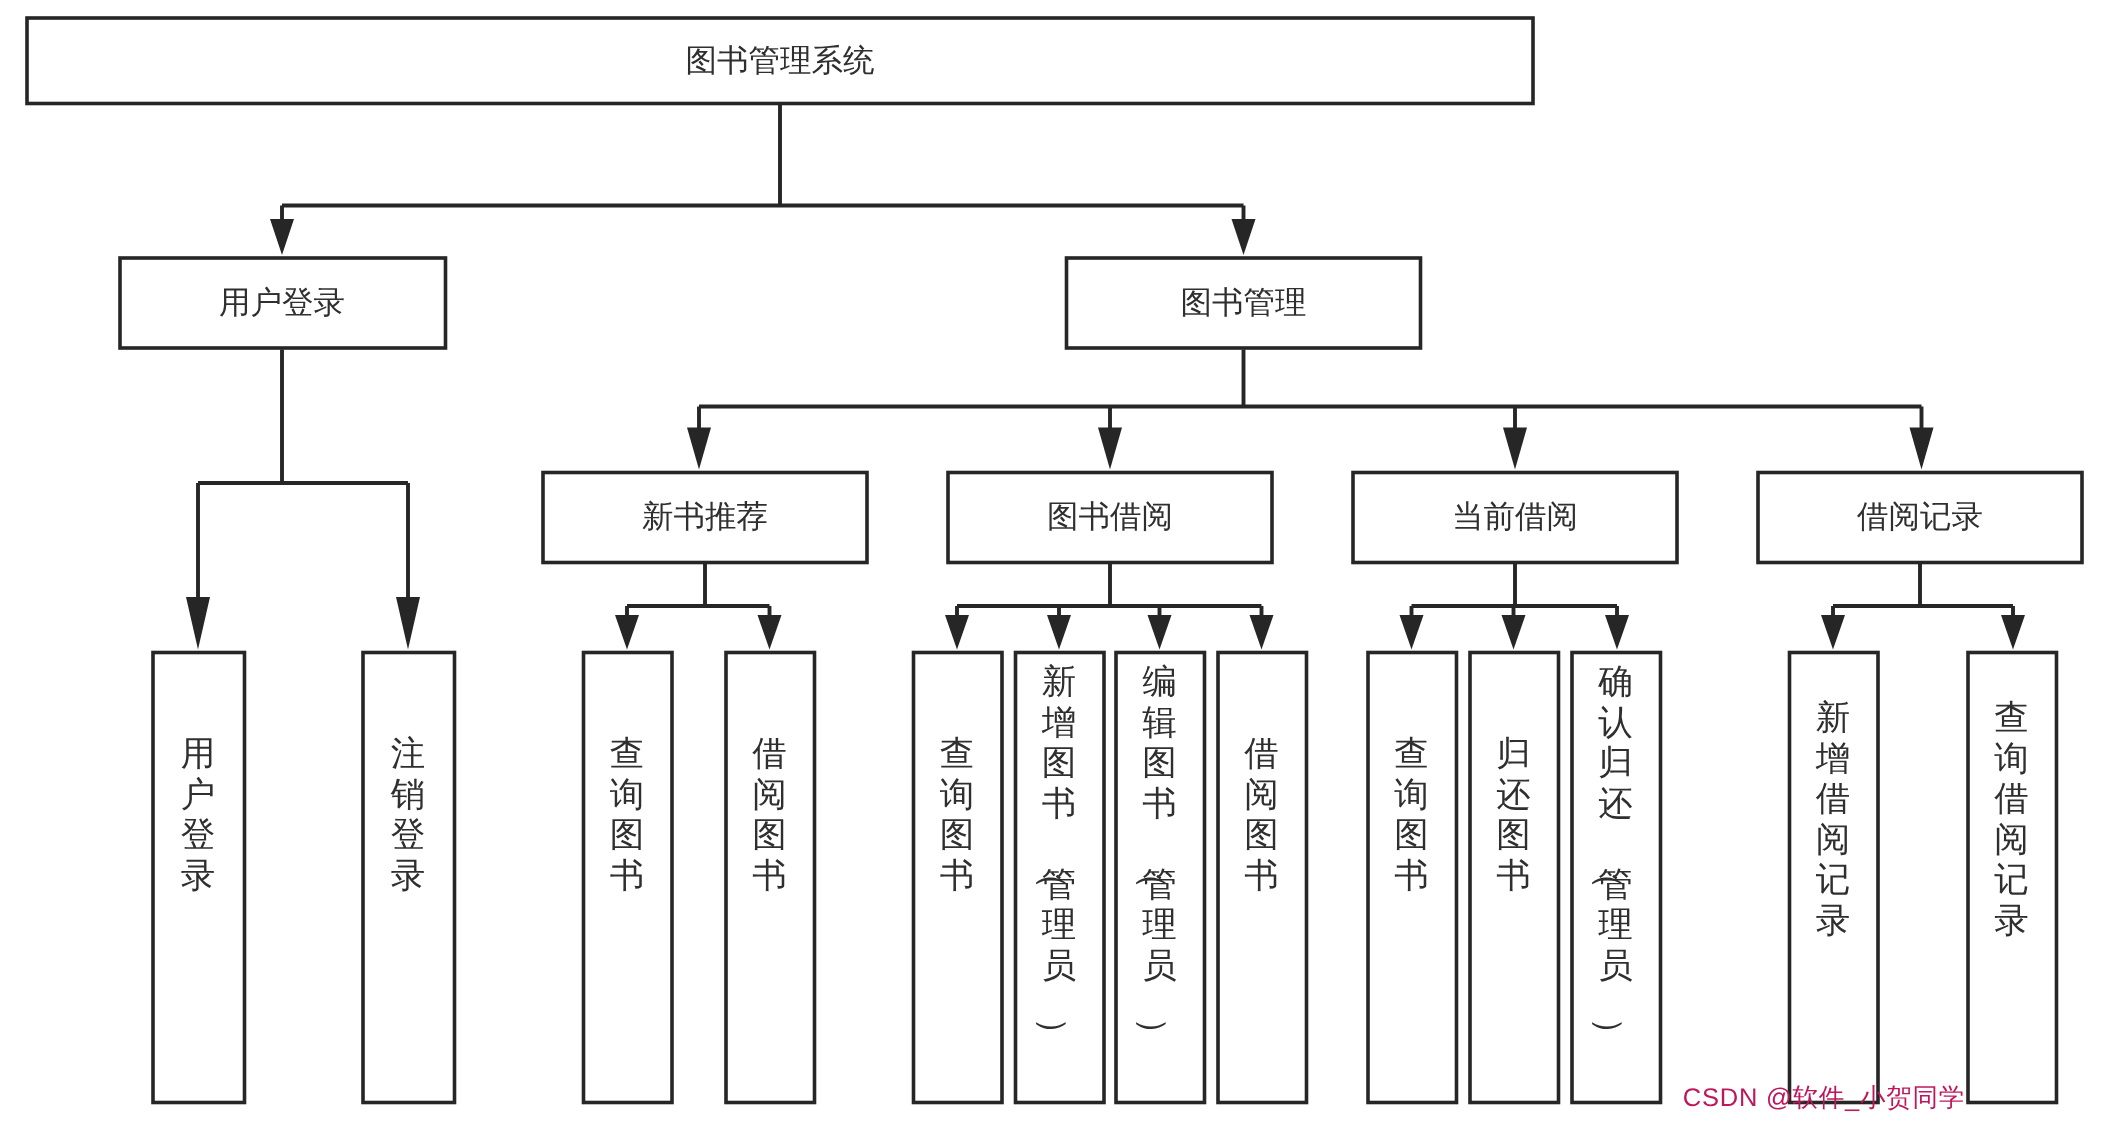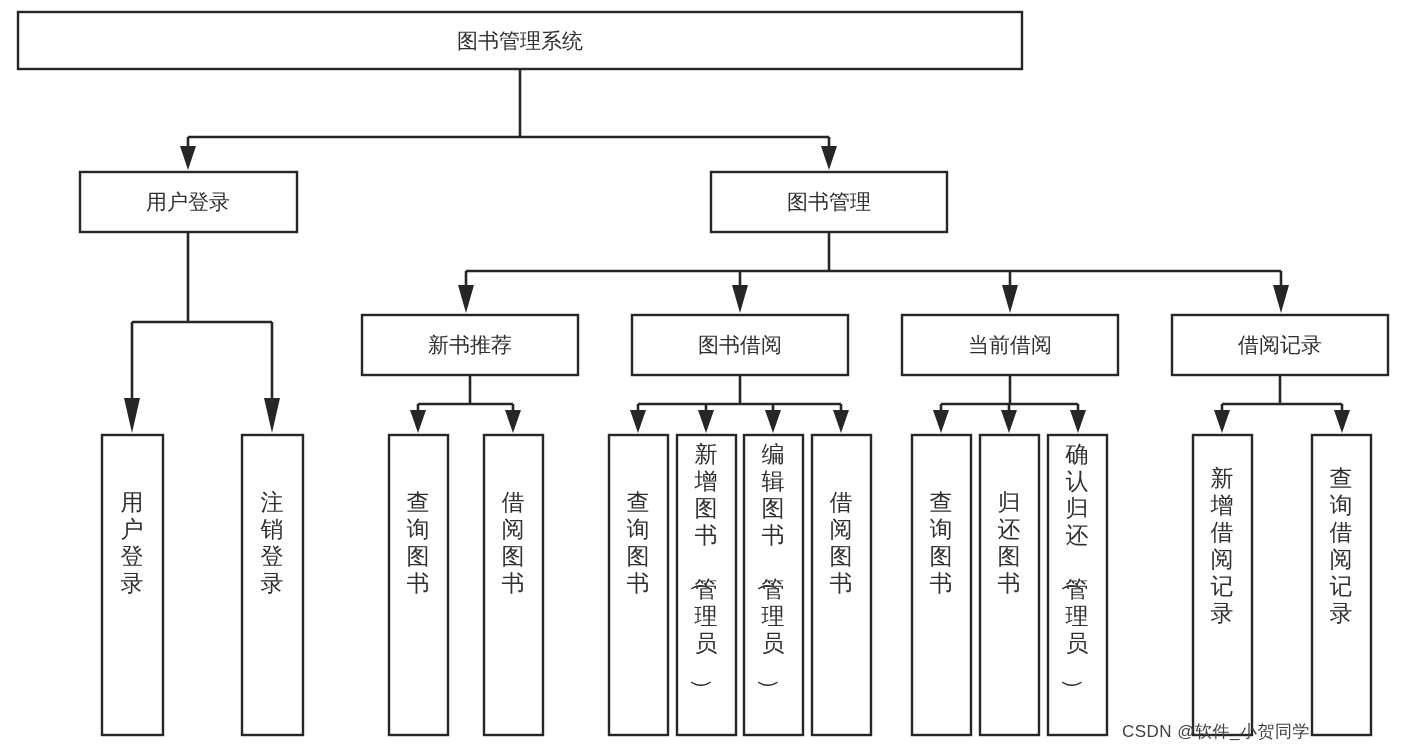--- a/index.html
+++ b/index.html
@@ -56,21 +56,21 @@
     fill: #2f2f2f;
     text-anchor: middle;
     white-space: pre;
   }
   .watermark {
     position: absolute;
     right: 8px;
     bottom: 4px;
     font-family: "Liberation Sans", "DejaVu Sans", sans-serif;
     font-size: 17px;
-    color: #404040;
+    color: #be185d;
     letter-spacing: 0.5px;
     user-select: none;
     pointer-events: none;
   }
 </style>
 </head>
 <body>
 
 <div id="diagram-root">
 

